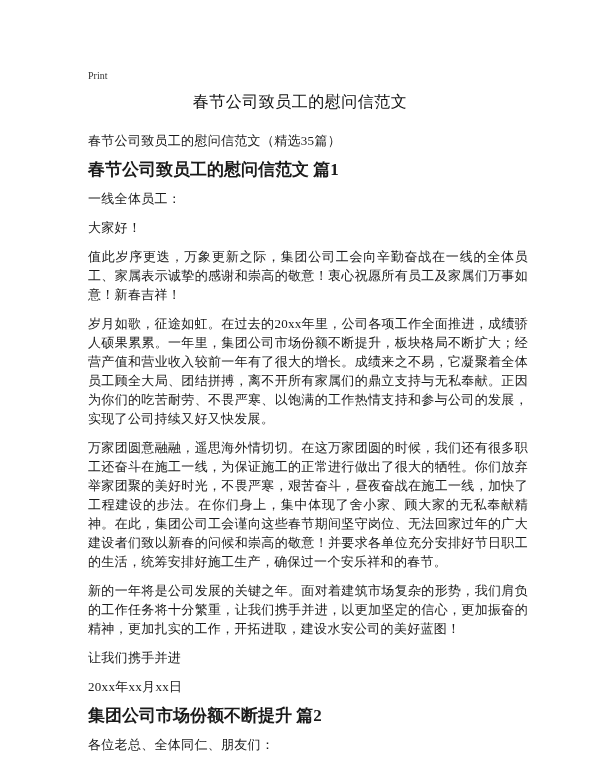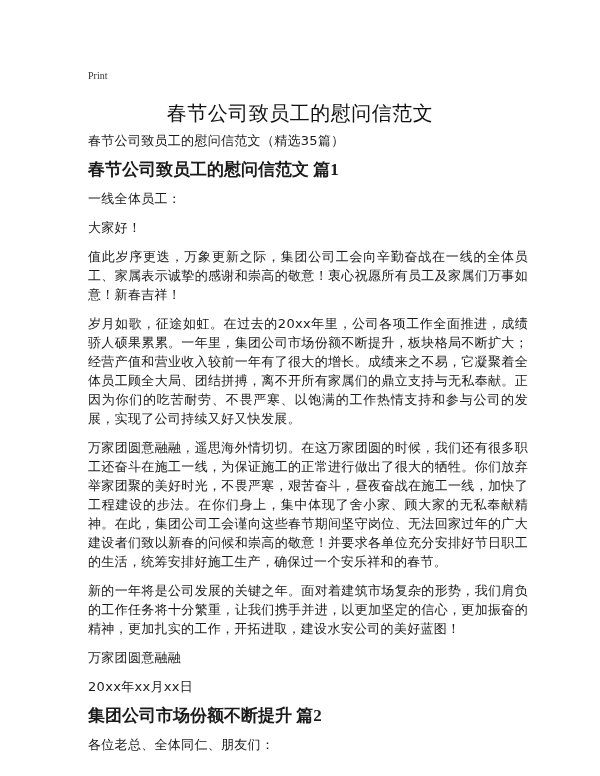--- a/index.html
+++ b/index.html
@@ -1,42 +1,42 @@
 <!DOCTYPE html>
 <html><head>
 <meta charset="utf-8">
 <style>
   html, body { margin: 0; padding: 0; background: #ffffff; }
   body { width: 600px; height: 776px; overflow: hidden; position: relative;
          font-family: "DejaVu Sans", sans-serif; color: #1a1a1a; }
   .print { position: absolute; left: 88px; top: 70px; font-family: Liberation Serif, serif;
            font-size: 10px; color: #333; }
-  .title { position: absolute; left: 0; width: 600px; top: 100px; text-align: center;
-           font-size: 20px; color: #111; letter-spacing: 0.5px; }
+  .title { position: absolute; left: 0; width: 600px; top: 92px; text-align: center;
+           font-size: 16px; color: #111; letter-spacing: 0.5px; }
   .flow { position: absolute; left: 88px; top: 131px; width: 440px; }
   .p { font-size: 13px; line-height: 19px; margin: 0 0 10px 0; text-align: justify;
-       letter-spacing: 0.3px; }
+       letter-spacing: 0.3px; font-family: Liberation Serif, serif; }
   .h { font-size: 17px; font-weight: bold; line-height: 19px; margin: 0 0 10px 0;
        font-family: Liberation Serif, serif; }
 </style>
 </head>
 <body>
 
 <div class="print">Print</div>
 <div class="title">春节公司致员工的慰问信范文</div>
 
 <div class="flow">
   <p class="p">春节公司致员工的慰问信范文（精选35篇）</p>
 
   <p class="h">春节公司致员工的慰问信范文 篇1</p>
   <p class="p">一线全体员工：</p>
   <p class="p">大家好！</p>
   <p class="p">值此岁序更迭，万象更新之际，集团公司工会向辛勤奋战在一线的全体员工、家属表示诚挚的感谢和崇高的敬意！衷心祝愿所有员工及家属们万事如意！新春吉祥！</p>
   <p class="p">岁月如歌，征途如虹。在过去的20xx年里，公司各项工作全面推进，成绩骄人硕果累累。一年里，集团公司市场份额不断提升，板块格局不断扩大；经营产值和营业收入较前一年有了很大的增长。成绩来之不易，它凝聚着全体员工顾全大局、团结拼搏，离不开所有家属们的鼎立支持与无私奉献。正因为你们的吃苦耐劳、不畏严寒、以饱满的工作热情支持和参与公司的发展，实现了公司持续又好又快发展。</p>
   <p class="p">万家团圆意融融，遥思海外情切切。在这万家团圆的时候，我们还有很多职工还奋斗在施工一线，为保证施工的正常进行做出了很大的牺牲。你们放弃举家团聚的美好时光，不畏严寒，艰苦奋斗，昼夜奋战在施工一线，加快了工程建设的步法。在你们身上，集中体现了舍小家、顾大家的无私奉献精神。在此，集团公司工会谨向这些春节期间坚守岗位、无法回家过年的广大建设者们致以新春的问候和崇高的敬意！并要求各单位充分安排好节日职工的生活，统筹安排好施工生产，确保过一个安乐祥和的春节。</p>
   <p class="p">新的一年将是公司发展的关键之年。面对着建筑市场复杂的形势，我们肩负的工作任务将十分繁重，让我们携手并进，以更加坚定的信心，更加振奋的精神，更加扎实的工作，开拓进取，建设水安公司的美好蓝图！</p>
-  <p class="p">万家团圆意融融</p>
+  <p class="p">让我们携手并进</p>
   <p class="p">20xx年xx月xx日</p>
 
   <p class="h">集团公司市场份额不断提升 篇2</p>
   <p class="p">各位老总、全体同仁、朋友们：</p>
 
 </div>
 
 </body></html>

